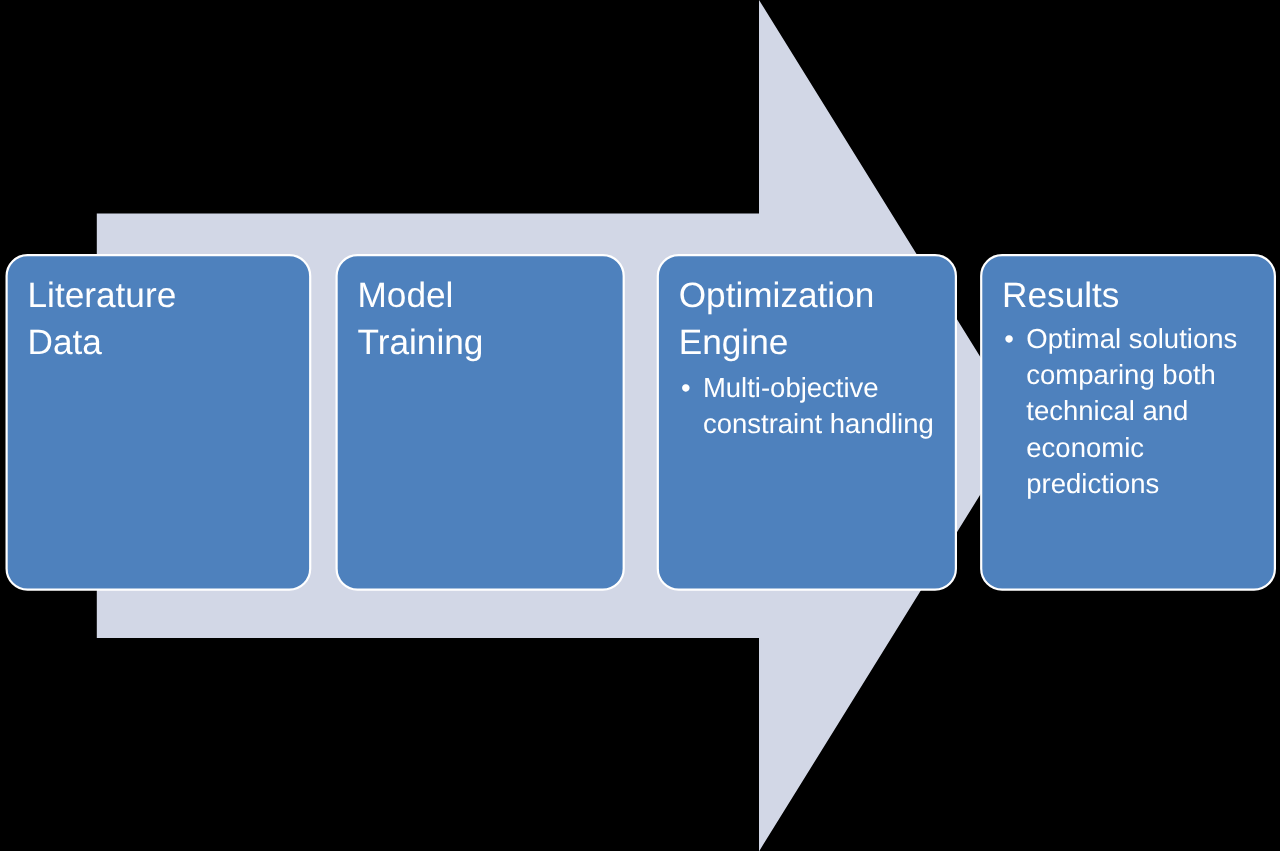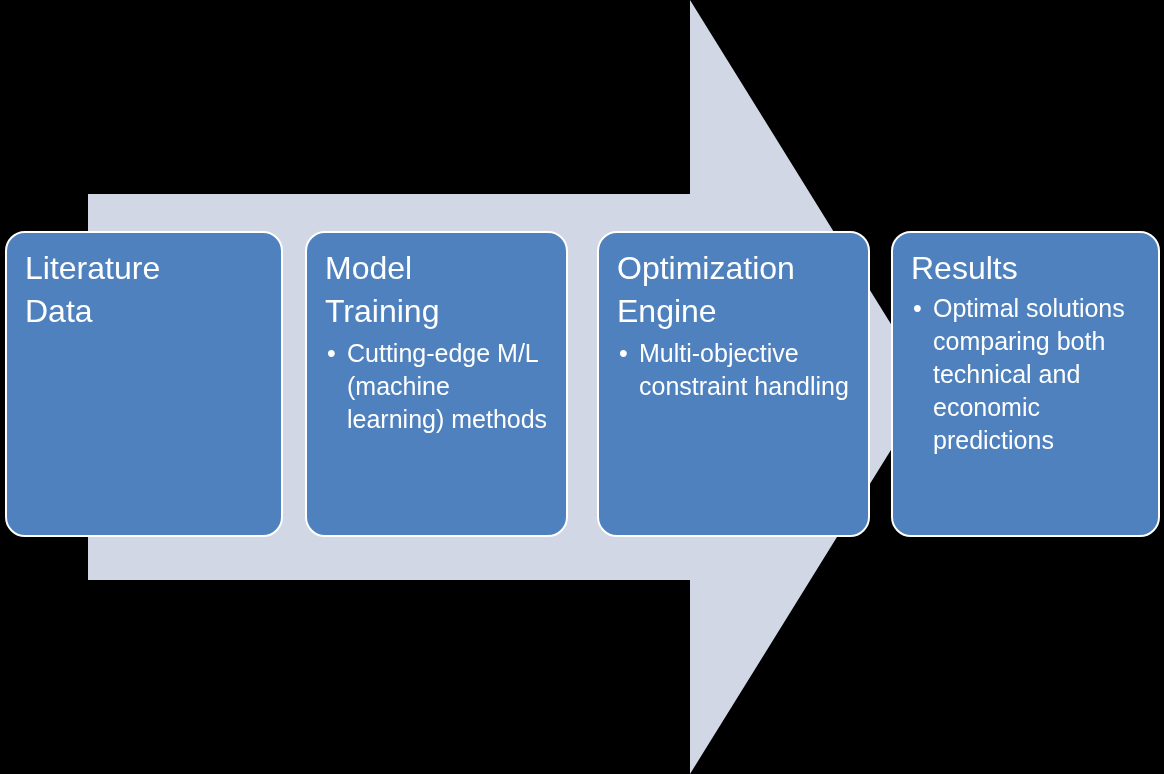--- a/index.html
+++ b/index.html
@@ -94,23 +94,20 @@
   <div id="boxes-layer">
 
     <div class="process-box box-1">
       <div class="box-title">Literature
 Data</div>
     </div>
 
     <div class="process-box box-2">
       <div class="box-title">Model
 Training</div>
-      <ul class="bullet-list">
-        <li class="bullet-item">Cutting-edge M/L (machine learning) methods</li>
-      </ul>
     </div>
 
     <div class="process-box box-3">
       <div class="box-title">Optimization
 Engine</div>
       <ul class="bullet-list">
         <li class="bullet-item">Multi-objective constraint handling</li>
       </ul>
     </div>
 

